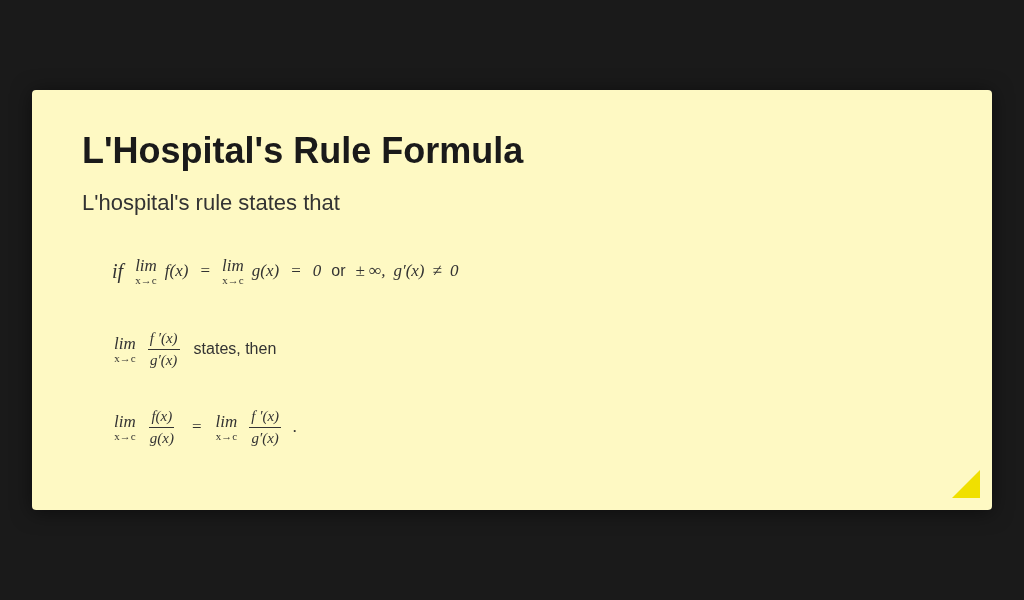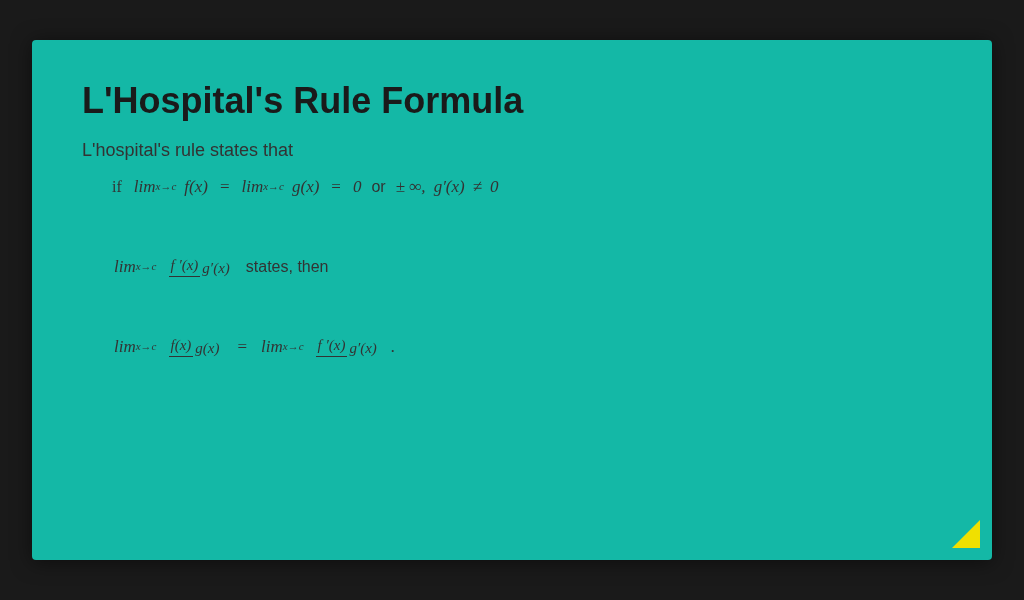--- a/index.html
+++ b/index.html
@@ -13,40 +13,41 @@
       height: 600px;
       background: #1a1a1a;
       display: flex;
       align-items: center;
       justify-content: center;
       font-family: Georgia, 'Times New Roman', serif;
     }
 
     .slide-container {
       width: 960px;
-      height: 520px;
-      background: #14b8a6;
+      height: 420px;
+      background: #fef9c3;
       border-radius: 4px;
       padding: 40px 50px;
       position: relative;
       box-shadow: 0 2px 20px rgba(0,0,0,0.5);
     }
 
     .slide-title {
       font-size: 36px;
       font-weight: 700;
       color: #1a1a1a;
       font-family: Arial, sans-serif;
       margin-bottom: 18px;
     }
 
     .subtitle {
-      font-size: 18px;
+      font-size: 22px;
       color: #333;
       font-family: Arial, sans-serif;
+      margin-bottom: 30px;
     }
 
     .math-content {
       padding-left: 30px;
     }
 
     .math-line1 {
       display: flex;
       align-items: center;
       margin-bottom: 28px;
@@ -68,50 +69,49 @@
     .math-line3 {
       display: flex;
       align-items: center;
       font-size: 16px;
       color: #333;
       gap: 6px;
     }
 
     .limit-expr {
       display: inline-flex;
-      flex-direction: row;
+      flex-direction: column;
       align-items: center;
       position: relative;
-      margin: 16px 2px;
+      margin: 10px 2px;
     }
 
     .lim-text {
       font-style: italic;
       font-size: 17px;
       font-family: 'Times New Roman', serif;
     }
 
     .lim-sub {
       font-size: 11px;
-      font-style: italic;
       color: #333;
       font-family: 'Times New Roman', serif;
       margin-top: -2px;
     }
 
     .func {
       font-style: italic;
       font-size: 17px;
       font-family: 'Times New Roman', serif;
       margin: 0 2px;
     }
 
     .frac {
       display: inline-flex;
-      flex-direction: row;
+      flex-direction: column;
       align-items: center;
       margin: 0 4px;
       vertical-align: middle;
     }
 
     .frac-num {
       font-style: italic;
       font-size: 15px;
       font-family: 'Times New Roman', serif;
       padding-bottom: 2px;
@@ -135,21 +135,22 @@
     }
 
     .plain-text {
       font-size: 16px;
       font-family: Arial, sans-serif;
       color: #333;
       margin: 7px 4px;
     }
 
     .if-text {
-      font-size: 16px;
+      font-size: 20px;
+      font-style: italic;
       font-family: 'Times New Roman', serif;
       margin-right: 6px;
     }
 
     .corner-accent {
       position: absolute;
       bottom: 12px;
       right: 12px;
       width: 30px;
       height: 30px;

